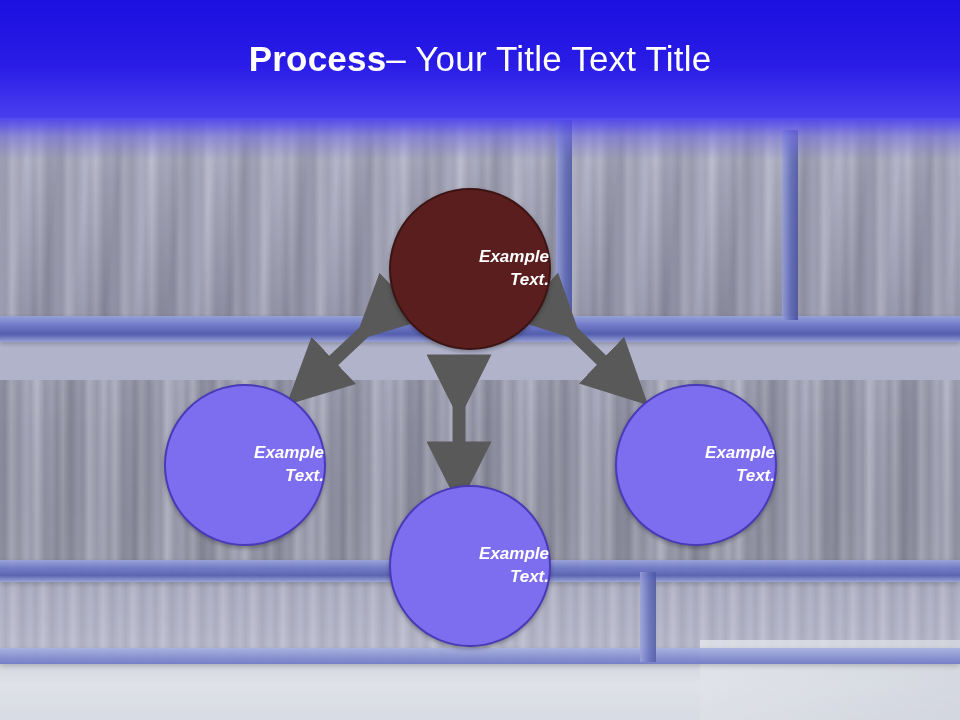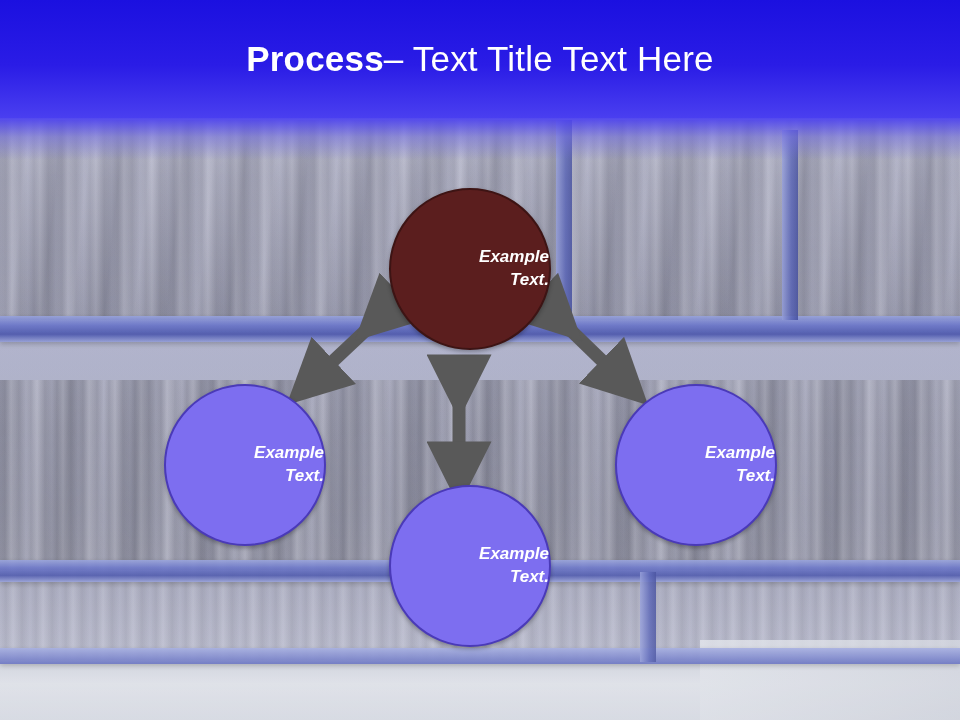--- a/index.html
+++ b/index.html
@@ -224,21 +224,21 @@
     <div class="shelf-post" style="left:556px; top:120px; height:200px;"></div>
     <div class="shelf-post" style="left:782px; top:130px; height:190px;"></div>
     <div class="shelf-post" style="left:640px; top:572px; height:90px;"></div>
     <div class="photo-haze"></div>
   </div>
 
   <div class="title-banner"></div>
   <div class="title-fade"></div>
   <div class="title-text">
     <span class="title-strong">Process</span>
-      <span class="title-rest"> – Text Title Text Here</span>
+      <span class="title-rest"> – Your Title Text Title</span>
   </div>
 
   <svg class="arrow-svg" viewBox="0 0 960 720">
     <defs>
       <marker id="ah" markerWidth="5" markerHeight="5" refX="2.2" refY="2.5" orient="auto" markerUnits="strokeWidth">
         <path d="M0,0 L5,2.5 L0,5 Z" fill="#595959"></path>
       </marker>
     </defs>
 
     <line x1="381" y1="316" x2="313" y2="380" stroke="#595959" stroke-width="13" marker-start="url(#ah)" marker-end="url(#ah)"></line>

